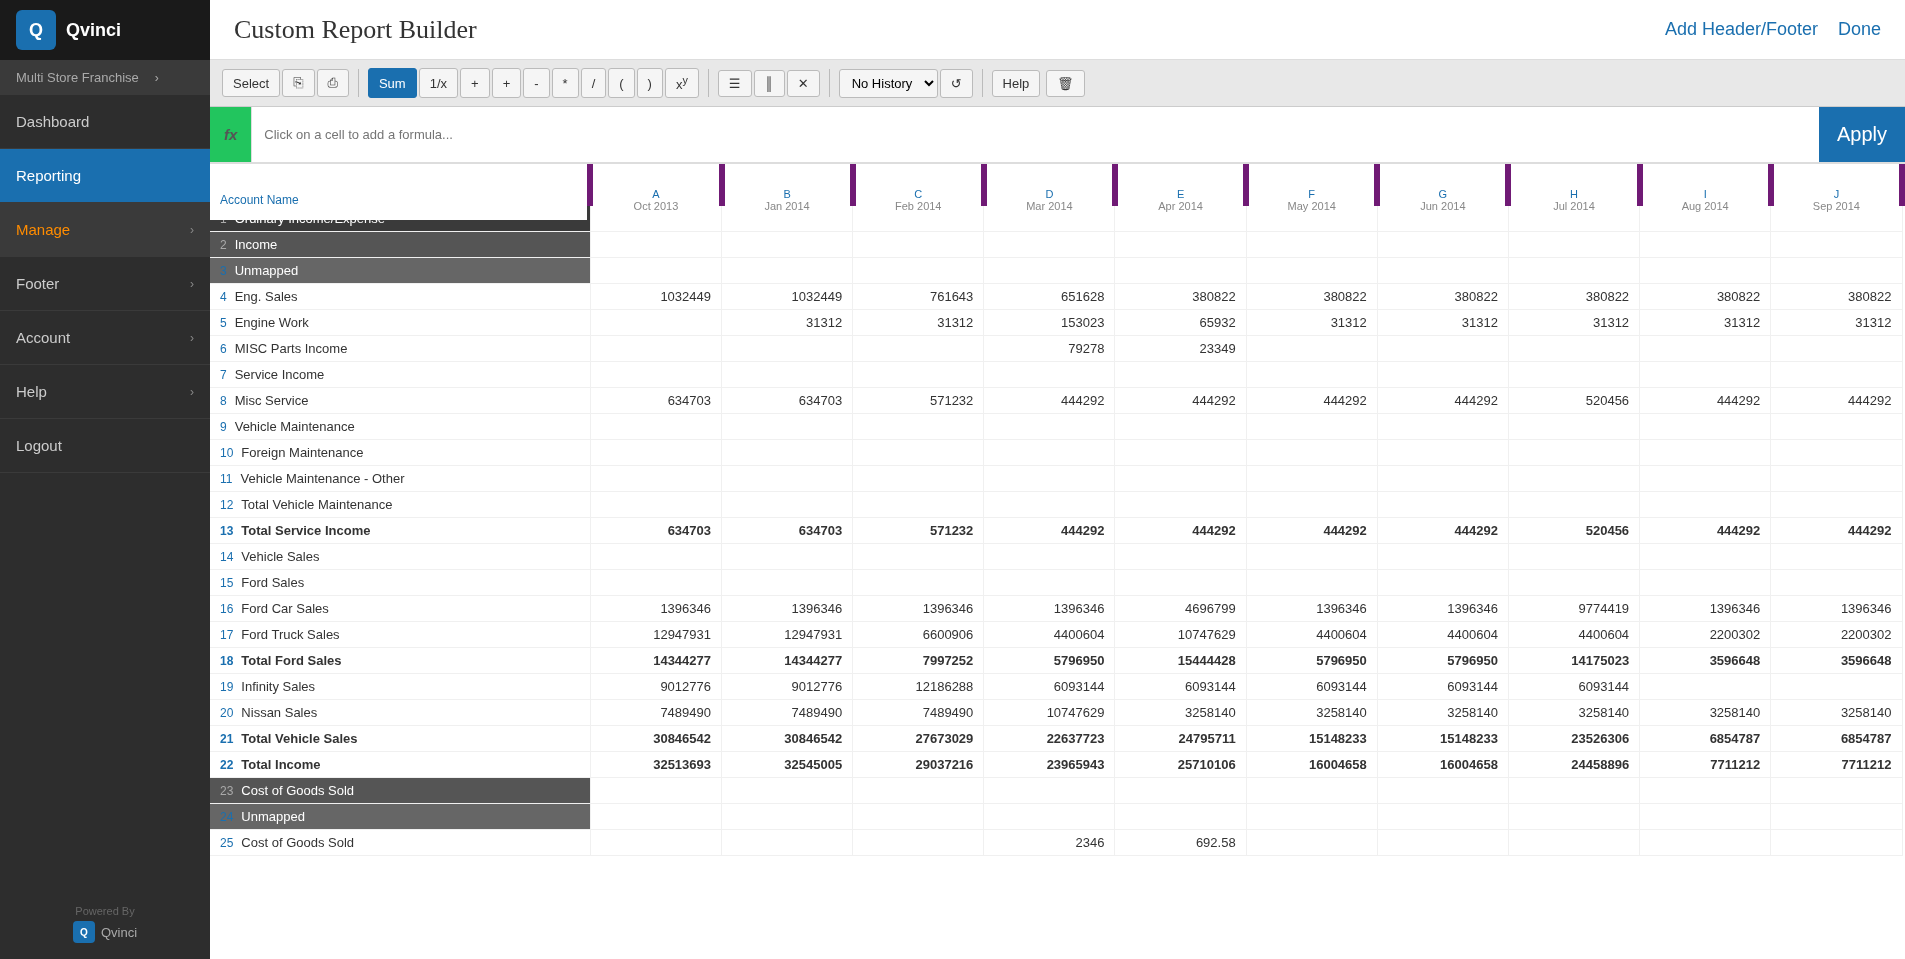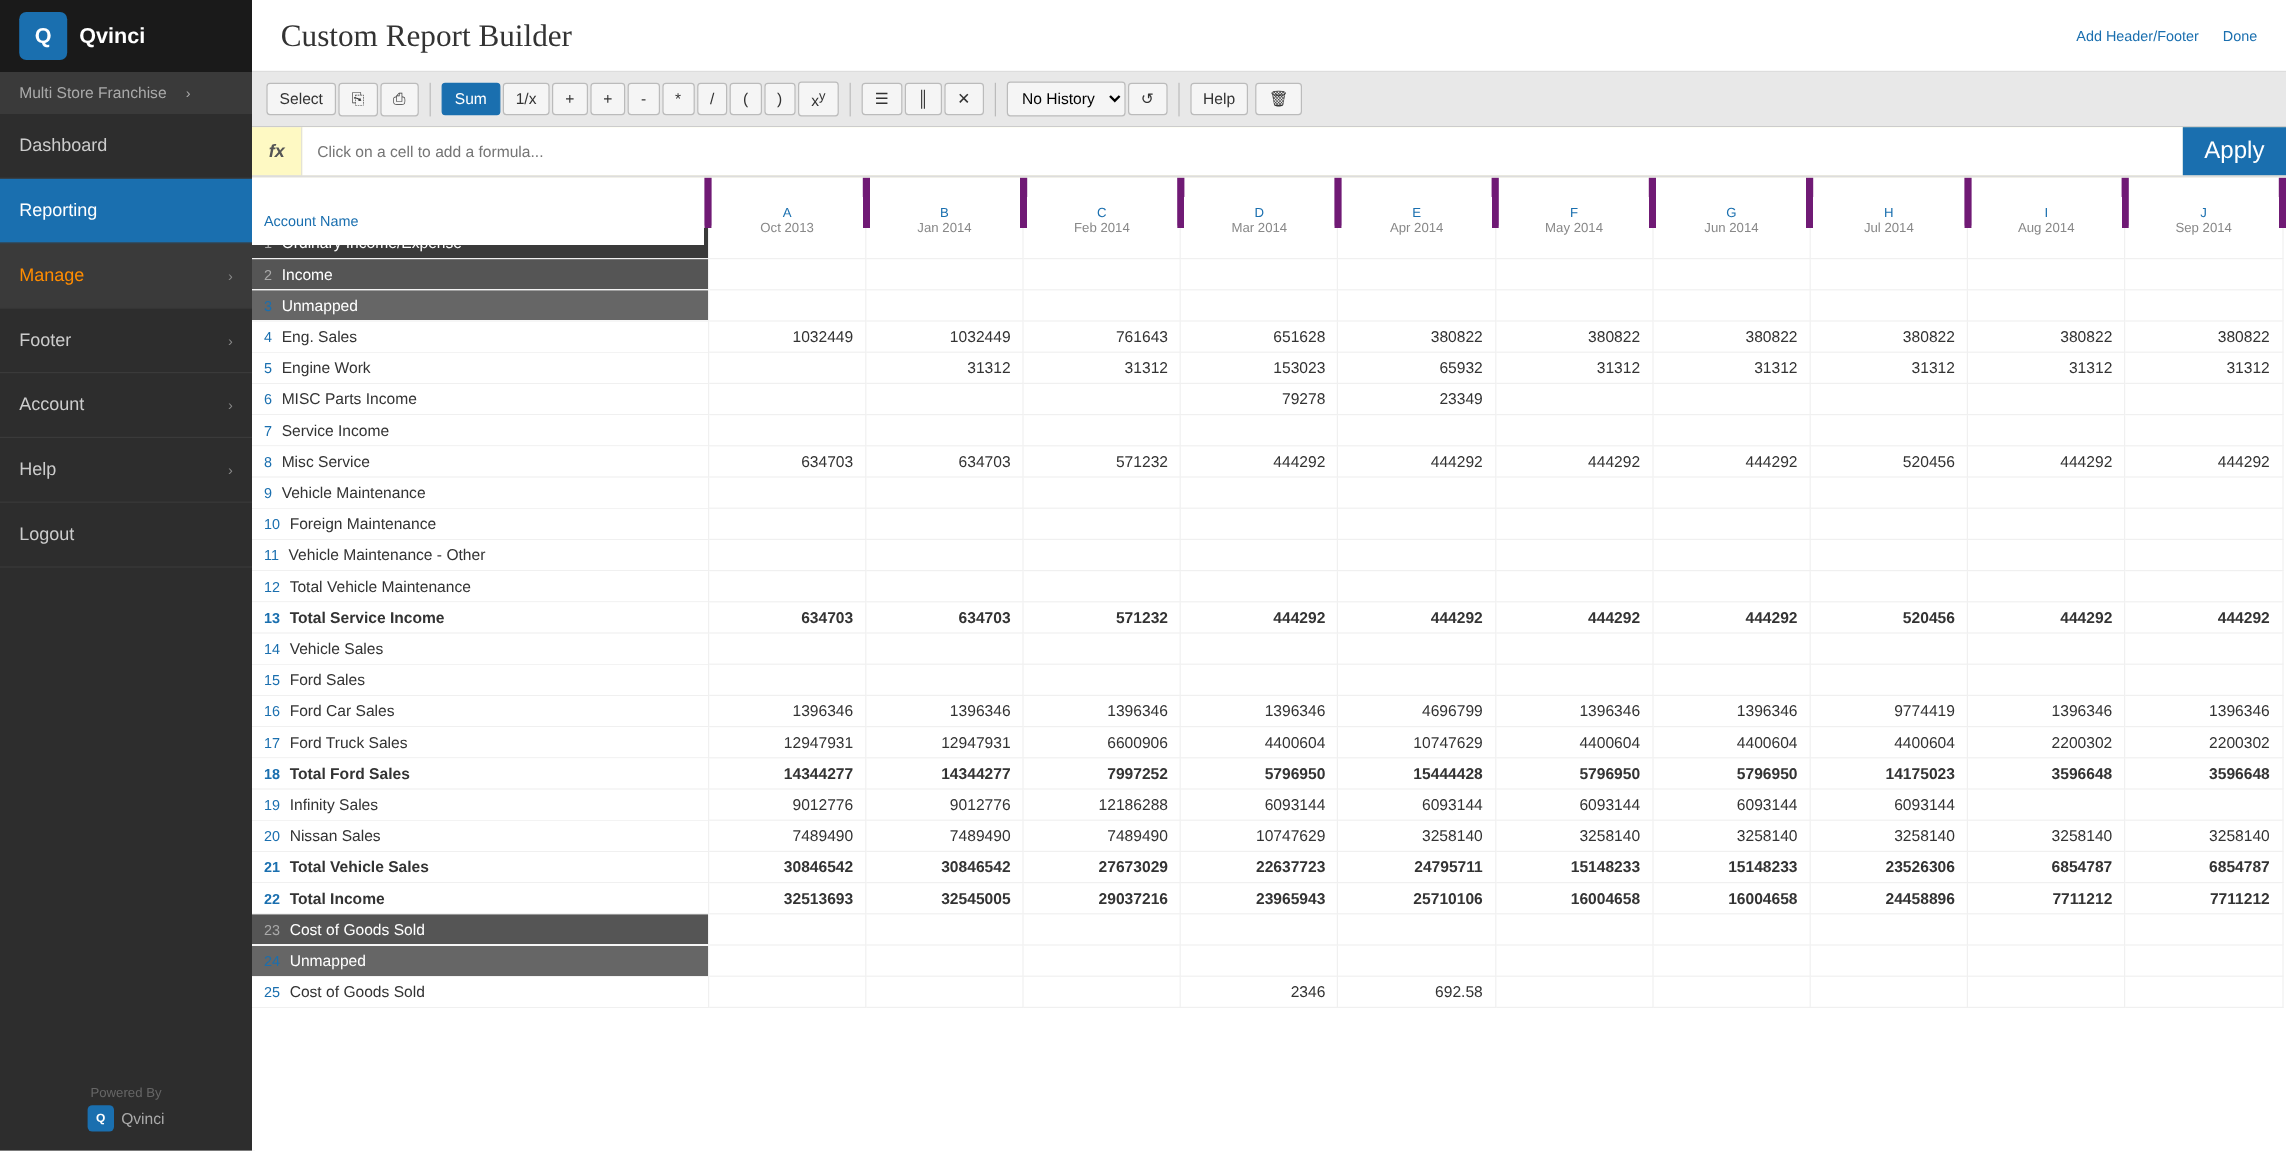--- a/index.html
+++ b/index.html
@@ -112,21 +112,21 @@
     }
     #top-header h1 {
       font-size: 26px;
       font-weight: 300;
       color: #333;
       font-family: Liberation Serif, serif;
     }
     .header-actions { display: flex; gap: 20px; align-items: center; }
     .link-btn {
       color: #1a6faf;
-      font-size: 12px;
+      font-size: 18px;
       cursor: pointer;
       background: none;
       border: none;
       text-decoration: none;
     }
 
     
     #toolbar {
       background: #e8e8e8;
       padding: 8px 12px;
@@ -139,37 +139,37 @@
       padding: 5px 10px;
       font-size: 13px;
       border: 1px solid #bbb;
       background: #f5f5f5;
       border-radius: 3px;
       cursor: pointer;
       color: #333;
     }
     .tb-btn.active { background: #1a6faf; color: white; border-color: #1a6faf; }
     .tb-separator { width: 1px; background: #bbb; height: 28px; margin: 0 3px; }
-    .tb-group { display: flex; gap: 2px; align-items: center; }
+    .tb-group { display: flex; gap: 2px; }
     .history-select {
       padding: 5px 8px;
       font-size: 13px;
       border: 1px solid #bbb;
       border-radius: 3px;
       background: #f5f5f5;
       cursor: pointer;
     }
 
     
     #formula-bar {
-      background: #fef9c3;
+      background: #22c55e;
       display: flex;
       align-items: center;
       border-bottom: 2px solid #ddd;
-      height: 42px;
+      height: 57px;
     }
     .fx-label {
       padding: 0 14px;
       font-size: 15px;
       font-style: italic;
       color: #555;
       font-weight: bold;
       border-right: 1px solid #ddd;
       height: 100%;
       display: flex;

